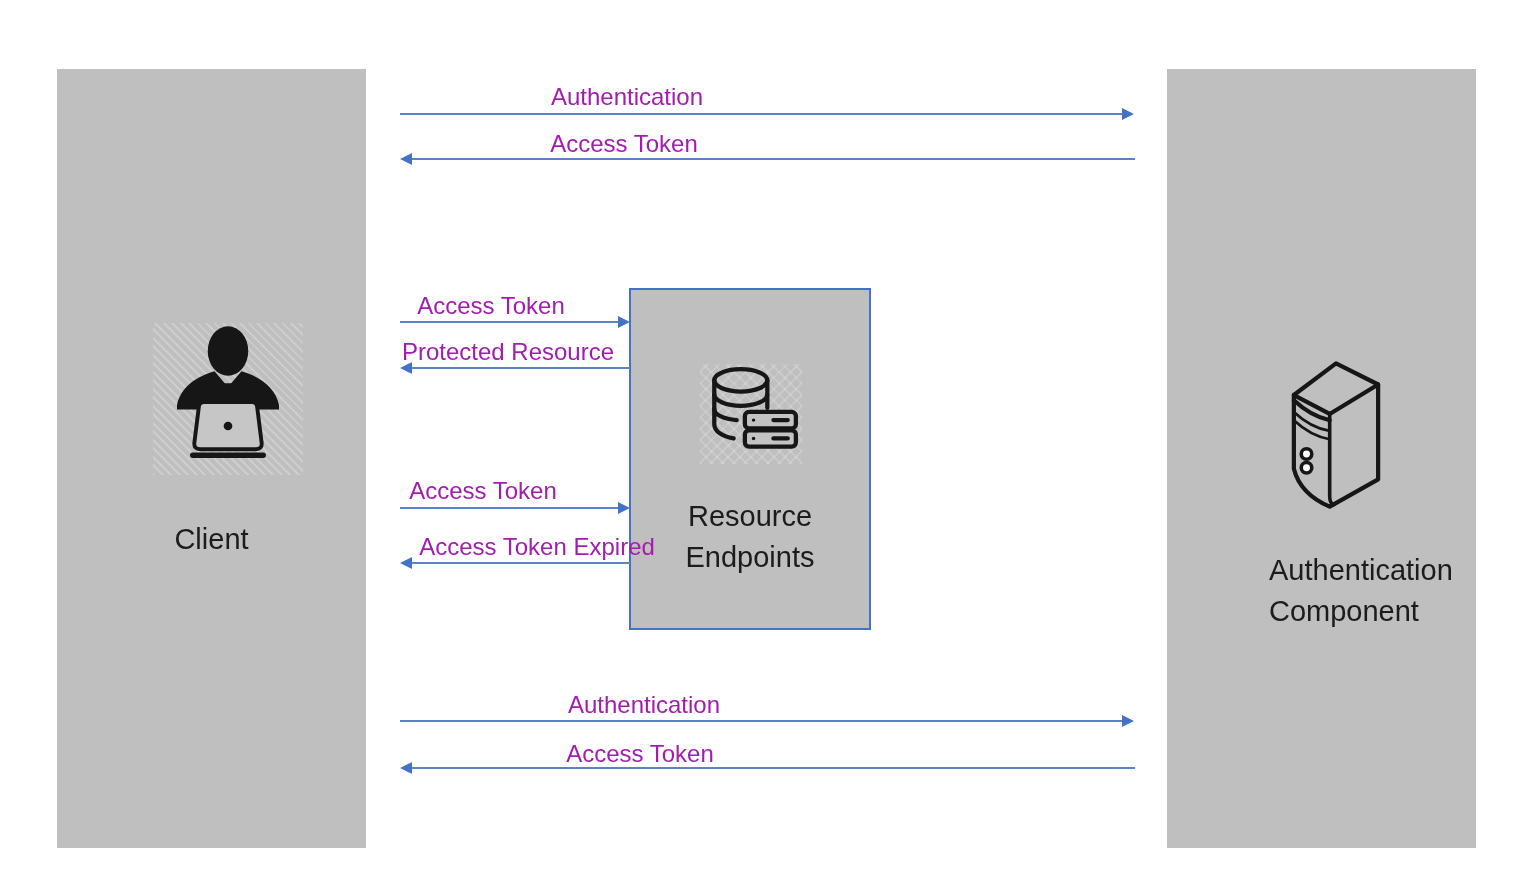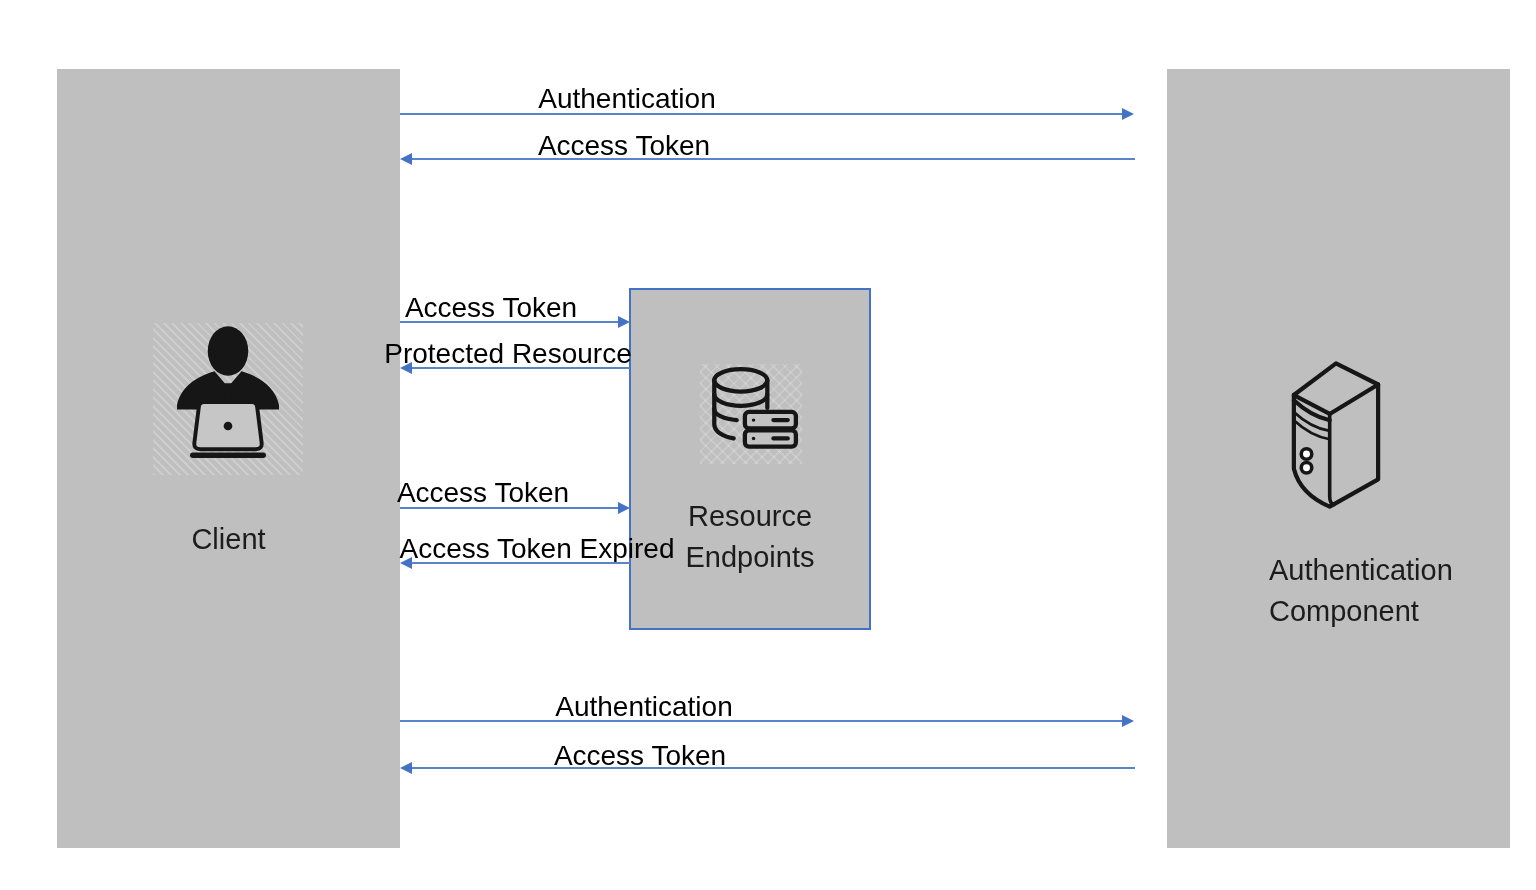--- a/index.html
+++ b/index.html
@@ -1,20 +1,20 @@
 <!DOCTYPE html>
 <html><head>
 <meta charset="utf-8">
 <style>
   html,body{margin:0;padding:0;background:#ffffff;}
   .canvas{
     position:relative;width:1536px;height:890px;background:#ffffff;
     font-family:"Liberation Sans",sans-serif;color:#1f1f1f;overflow:hidden;
   }
-  .panel{position:absolute;top:69px;width:343px;height:779px;background:#BFBFBF;}
+  .panel{position:absolute;top:69px;width:309px;height:779px;background:#BFBFBF;}
   .panel-left{left:57px;}
   .panel-right{left:1135px;margin-left:32px;}
   .resource-box{
     position:absolute;left:629px;top:288px;width:242px;height:342px;
     background:#BFBFBF;border:2px solid #4472C4;box-sizing:border-box;
   }
   .icon-wrap{position:absolute;}
   .hatch{
     background:repeating-linear-gradient(45deg,rgba(255,255,255,0.22) 0 2px,rgba(255,255,255,0) 2px 6px);
   }
@@ -25,21 +25,21 @@
   }
   .client-icon{left:96px;top:254px;width:150px;height:152px;}
   .tower-icon{left:116px;top:286px;width:106px;height:158px;}
   .db-icon{left:69px;top:74px;width:102px;height:100px;}
   .node-label{position:absolute;font-size:29px;line-height:1.42;color:#1c1c1c;}
   .client-label{left:0;top:450px;width:100%;text-align:center;}
   .auth-label{left:102px;top:481px;width:230px;text-align:left;}
   .resource-label{left:0;top:206px;width:100%;text-align:center;}
   .arrow-label{
     position:absolute;transform:translateX(-50%);white-space:nowrap;
-    font-size:28px;color:#000000;
+    font-size:24px;color:#a21caf;
   }
   .aline{position:absolute;height:12px;}
   .aline .shaft{position:absolute;top:5px;height:2px;background:#5B83C9;}
   .aline .head{position:absolute;width:0;height:0;top:0;}
   .aline.dir-right .shaft{left:0;right:10px;}
   .aline.dir-right .head{right:0;border-top:6px solid transparent;border-bottom:6px solid transparent;border-left:12px solid #4472C4;}
   .aline.dir-left .shaft{left:10px;right:0;}
   .aline.dir-left .head{left:0;border-top:6px solid transparent;border-bottom:6px solid transparent;border-right:12px solid #4472C4;}
   svg{display:block;}
 </style>

